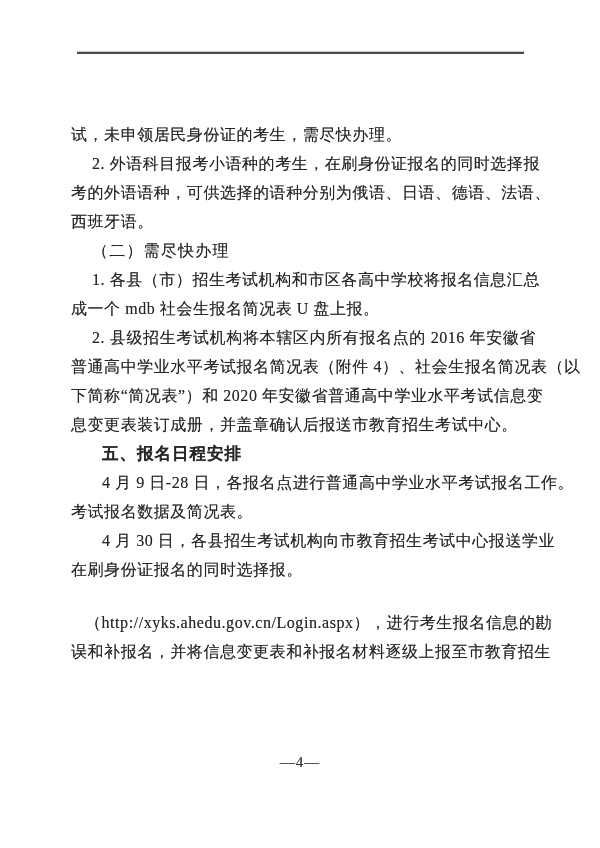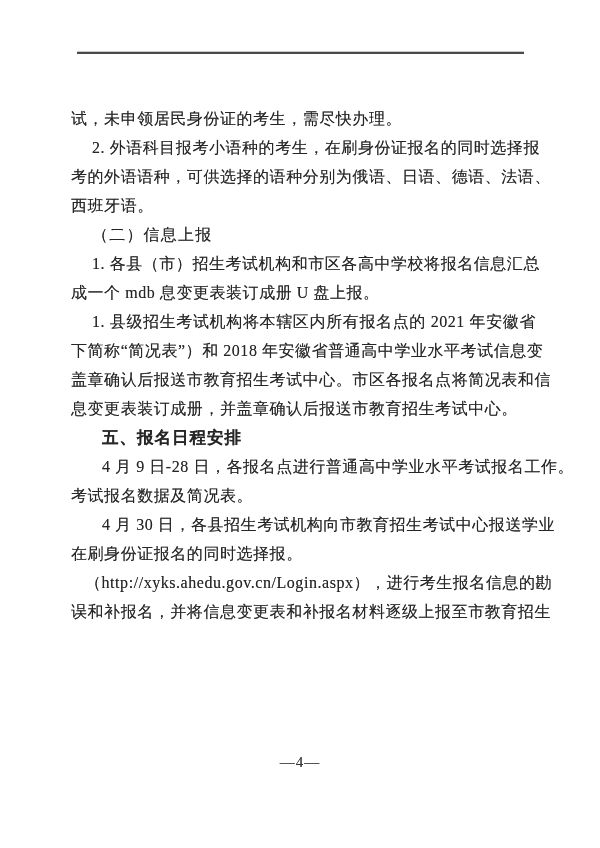--- a/index.html
+++ b/index.html
@@ -20,41 +20,41 @@
     position: absolute;
     left: 77px;
     top: 51px;
     width: 447px;
     height: 3px;
     background: linear-gradient(#c9c9c9 0 1px, #4a4a4a 1px 3px);
   }
   .text-block {
     position: absolute;
     left: 71px;
-    top: 104px;
+    top: 120px;
     width: 465px;
   }
   .ln {
     font-size: 16px;
     line-height: 29px;
     letter-spacing: 0.55px;
     white-space: nowrap;
     text-align: justify;
     text-align-last: justify;
     text-justify: inter-character;
     text-shadow: 0 0 0.5px rgba(45,45,45,0.55);
   }
   .end {
     text-align: left;
     text-align-last: left;
   }
   
   .i1 { text-indent: 21px; }   
   .i2 { text-indent: 31px; }   
-  .i3 { text-indent: 14px; }   
+  .i3 { text-indent: 14px; margin-top: 24px; }   
   .hei {
     font-family: "Liberation Sans", "DejaVu Sans", sans-serif;
     font-weight: 700;
     font-size: 16.5px;
     letter-spacing: 1px;
     text-shadow: 0 0 0.6px rgba(20,20,20,0.7);
     text-align: right;
   }
   .kai {
     letter-spacing: 1.2px;
@@ -76,26 +76,26 @@
 
 <div class="page">
 
   <div class="top-rule"></div>
 
   <div class="text-block">
     <div class="ln end">试，未申领居民身份证的考生，需尽快办理。</div>
     <div class="ln i1">2. 外语科目报考小语种的考生，在刷身份证报名的同时选择报</div>
     <div class="ln">考的外语语种，可供选择的语种分别为俄语、日语、德语、法语、</div>
     <div class="ln end">西班牙语。</div>
-    <div class="ln i1 end kai">（二）信息上报</div>
+    <div class="ln i1 end kai">（二）需尽快办理</div>
     <div class="ln i1">1. 各县（市）招生考试机构和市区各高中学校将报名信息汇总</div>
-    <div class="ln end">成一个 mdb 息变更表装订成册 U 盘上报。</div>
-    <div class="ln i1">1. 县级招生考试机构将本辖区内所有报名点的 2021 年安徽省</div>
-    <div class="ln">下简称“简况表”）和 2018 年安徽省普通高中学业水平考试信息变</div>
-    <div class="ln">盖章确认后报送市教育招生考试中心。市区各报名点将简况表和信</div>
+    <div class="ln end">成一个 mdb 社会生报名简况表 U 盘上报。</div>
+    <div class="ln i1">2. 县级招生考试机构将本辖区内所有报名点的 2016 年安徽省</div>
+    <div class="ln">普通高中学业水平考试报名简况表（附件 4）、社会生报名简况表（以</div>
+    <div class="ln">下简称“简况表”）和 2020 年安徽省普通高中学业水平考试信息变</div>
     <div class="ln end">息变更表装订成册，并盖章确认后报送市教育招生考试中心。</div>
     <div class="ln i2 end hei">五、报名日程安排</div>
     <div class="ln i2">4 月 9 日-28 日，各报名点进行普通高中学业水平考试报名工作。</div>
     <div class="ln end">考试报名数据及简况表。</div>
     <div class="ln i2">4 月 30 日，各县招生考试机构向市教育招生考试中心报送学业</div>
     <div class="ln end">在刷身份证报名的同时选择报。</div>
     <div class="ln i3">（http://xyks.ahedu.gov.cn/Login.aspx），进行考生报名信息的勘</div>
     <div class="ln">误和补报名，并将信息变更表和补报名材料逐级上报至市教育招生</div>
   </div>
 

